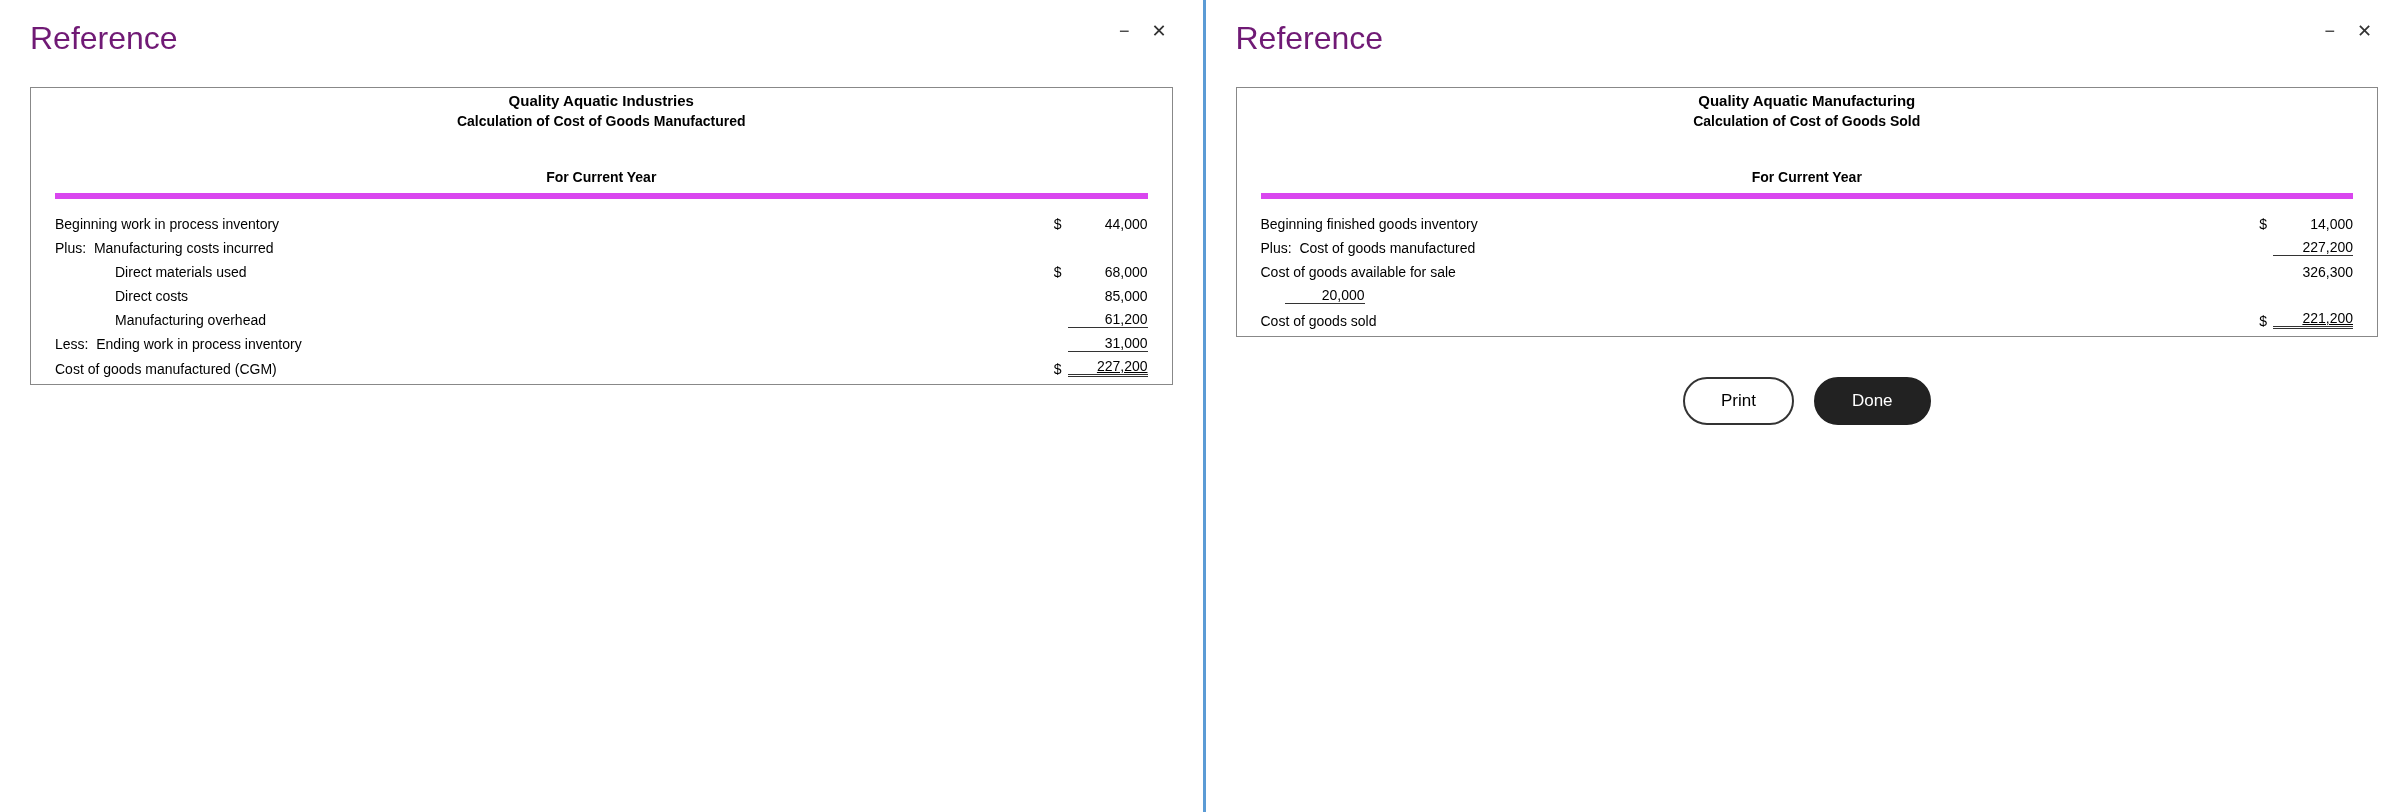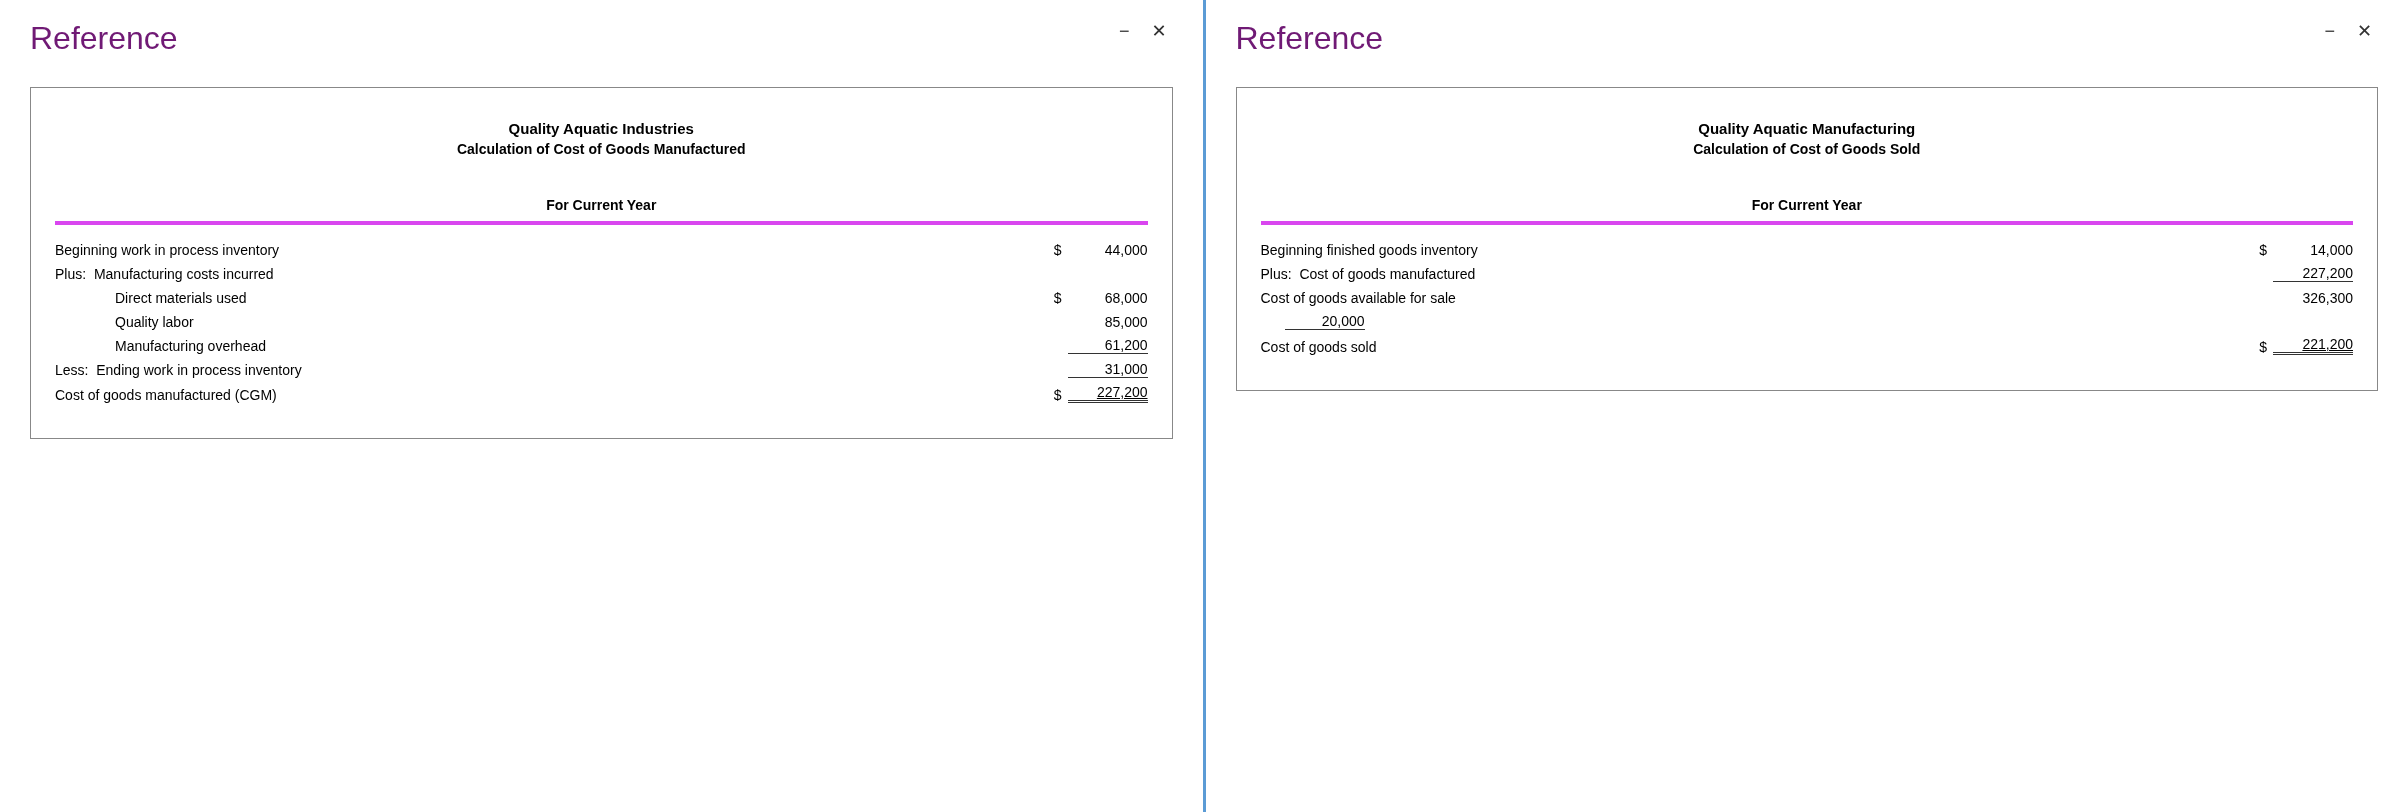--- a/index.html
+++ b/index.html
@@ -46,41 +46,41 @@
       cursor: pointer;
       padding: 2px 6px;
       font-size: 18px;
       line-height: 1;
       color: #333;
       background: none;
       border: none;
     }
     .financial-table-wrapper {
       border: 1px solid #888;
-      padding: 32px 24px;
+      padding: 4px 24px;
       flex: 0 0 auto;
     }
     .fin-header {
       text-align: center;
       margin-bottom: 12px;
     }
     .fin-header .company-name {
       font-weight: bold;
       font-size: 15px;
       margin-bottom: 4px;
     }
     .fin-header .report-title {
       font-weight: bold;
       font-size: 14px;
       margin-bottom: 4px;
     }
     .fin-header .period {
       font-weight: bold;
       font-size: 14px;
-      border-bottom: 4px solid #d946ef;
+      border-bottom: 6px solid #d946ef;
       padding-bottom: 8px;
       margin-top: 40px;
     }
     .fin-body {
       width: 100%;
     }
     .fin-row {
       display: flex;
       align-items: flex-end;
       padding: 3px 0;
@@ -164,21 +164,21 @@
           <div class="label"><span>Plus:&nbsp;&nbsp;Manufacturing costs incurred</span></div>
           <div class="dollar"></div>
           <div class="amount"></div>
         </div>
         <div class="fin-row">
           <div class="label indent2">Direct materials used</div>
           <div class="dollar">$</div>
           <div class="amount">68,000</div>
         </div>
         <div class="fin-row">
-          <div class="label indent2">Quality labor</div>
+          <div class="label indent2">Direct costs</div>
           <div class="dollar"></div>
           <div class="amount">85,000</div>
         </div>
         <div class="fin-row">
           <div class="label indent2">Manufacturing overhead</div>
           <div class="dollar"></div>
           <div class="amount underline">61,200</div>
         </div>
         <div class="fin-row">
           <div class="label"><span>Less:&nbsp;&nbsp;Ending work in process inventory</span></div>
@@ -230,13 +230,17 @@
           <div class="amount underline">20,000</div>
         </div>
         <div class="fin-row">
           <div class="label">Cost of goods sold</div>
           <div class="dollar">$</div>
           <div class="amount double-underline">221,200</div>
         </div>
       </div>
   </div>
 
+  <div class="buttons-row">
+    <button class="btn-print">Print</button>
+    <button class="btn-done">Done</button>
+  </div>
 </div>
 
 </body></html>

